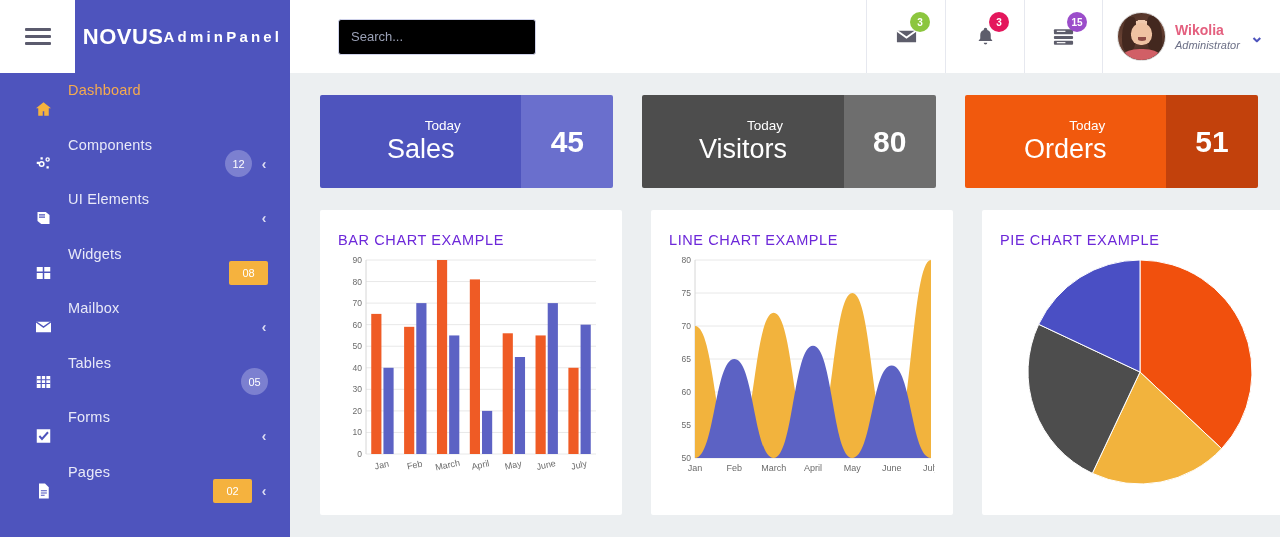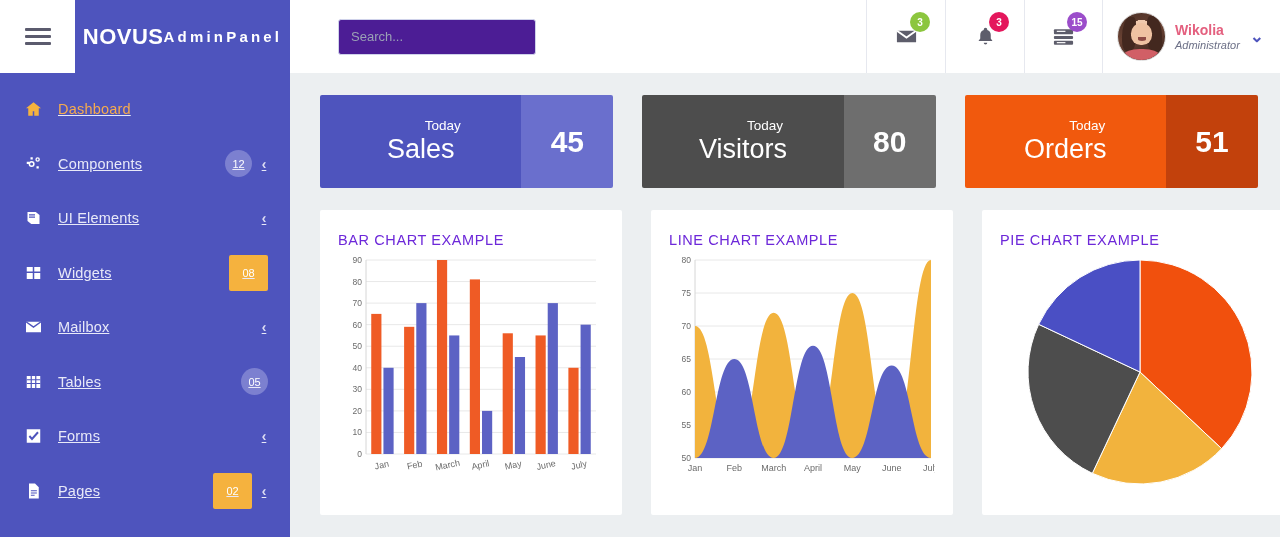--- a/index.html
+++ b/index.html
@@ -25,21 +25,21 @@
     display: flex; flex-direction: row; align-items: center; justify-content: center;
     color: #fff;
   }
   .brand-title { font-size: 22px; font-weight: bold; letter-spacing: .5px; line-height: 1.05; }
   .brand-sub { font-size: 15px; letter-spacing: 3.2px; font-weight: bold; }
 
   .search-wrap { flex: 1; display: flex; align-items: center; padding-left: 48px; }
   .search-input {
     width: 198px; height: 36px; border: 1px solid #cfd2ea; border-radius: 3px;
     padding: 0 12px; font-size: 13px; color: #8b8fa8; outline: none;
-    font-family: "Liberation Sans", sans-serif; background: #4c1d95;
+    font-family: "Liberation Sans", sans-serif; background: #000000;
   }
   .search-input::placeholder { color: #9aa0b5; }
 
   .notif-group { display: flex; height: 73px; }
   .notif {
     width: 79px; height: 73px; border-left: 1px solid #e6e8ef;
     display: flex; align-items: center; justify-content: center; position: relative; cursor: pointer;
   }
   .notif:last-child { border-right: 1px solid #e6e8ef; }
   .notif svg { fill: #5d5d6b; }
@@ -76,37 +76,37 @@
 
   
   .body-row { display: flex; flex: 1; min-height: 0; }
 
   
   .sidebar {
     width: 290px; flex: 0 0 290px; background: #4e54bd; padding-top: 9px;
     overflow: hidden;
   }
   .nav-item {
-    height: 54.5px; display: flex; align-items: center; padding: 0 22px 0 24px;
-    color: #e8e9f8; cursor: pointer; position: relative; text-decoration: underline;
+    height: 54.5px; display: flex; padding: 0 22px 0 34px;
+    color: #e8e9f8; cursor: pointer; position: relative;
   }
   .nav-item .nav-ico {
     width: 34px; flex: 0 0 34px; display: flex; align-items: center; color: #ffffff;
   }
   .nav-item.active .nav-ico { color: #f5b23e; }
   .nav-item.active .nav-label { color: #f6ab4e; }
   .nav-label { font-size: 14.5px; letter-spacing: .2px; }
   .nav-right { margin-left: auto; display: flex; align-items: center; gap: 8px; }
   .pill-round {
     min-width: 27px; height: 27px; border-radius: 50%; background: #7c80d0;
     color: #fff; font-size: 11px; display: flex; align-items: center; justify-content: center;
     padding: 0 6px;
   }
   .pill-square {
-    min-width: 39px; height: 36px; border-radius: 2px; background: #f5b23e;
+    min-width: 39px; height: 24px; border-radius: 2px; background: #f5b23e;
     color: #fff; font-size: 11px; display: flex; align-items: center; justify-content: center;
   }
   .chev-left { color: #dcdcf2; font-size: 14px; font-weight: bold; width: 8px; text-align: center; }
 
   
   .main { flex: 1; background: #eceff1; padding: 22px 22px 0 30px; overflow: hidden; }
 
   .stats { display: flex; gap: 29px; }
   .stat {
     flex: 1; height: 93px; display: flex; overflow: hidden; border-radius: 2px;

